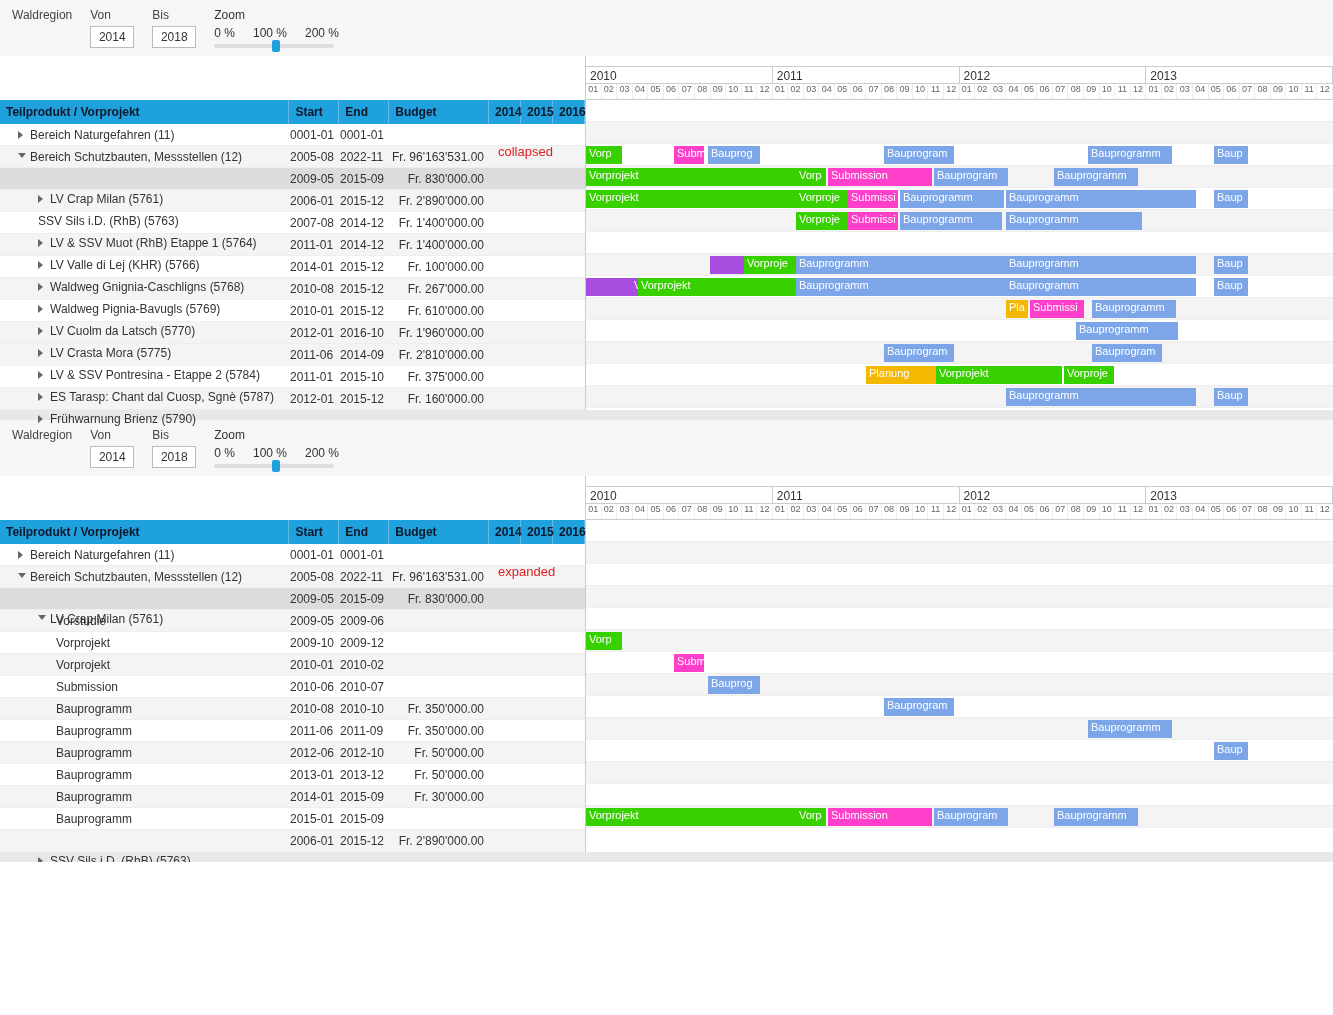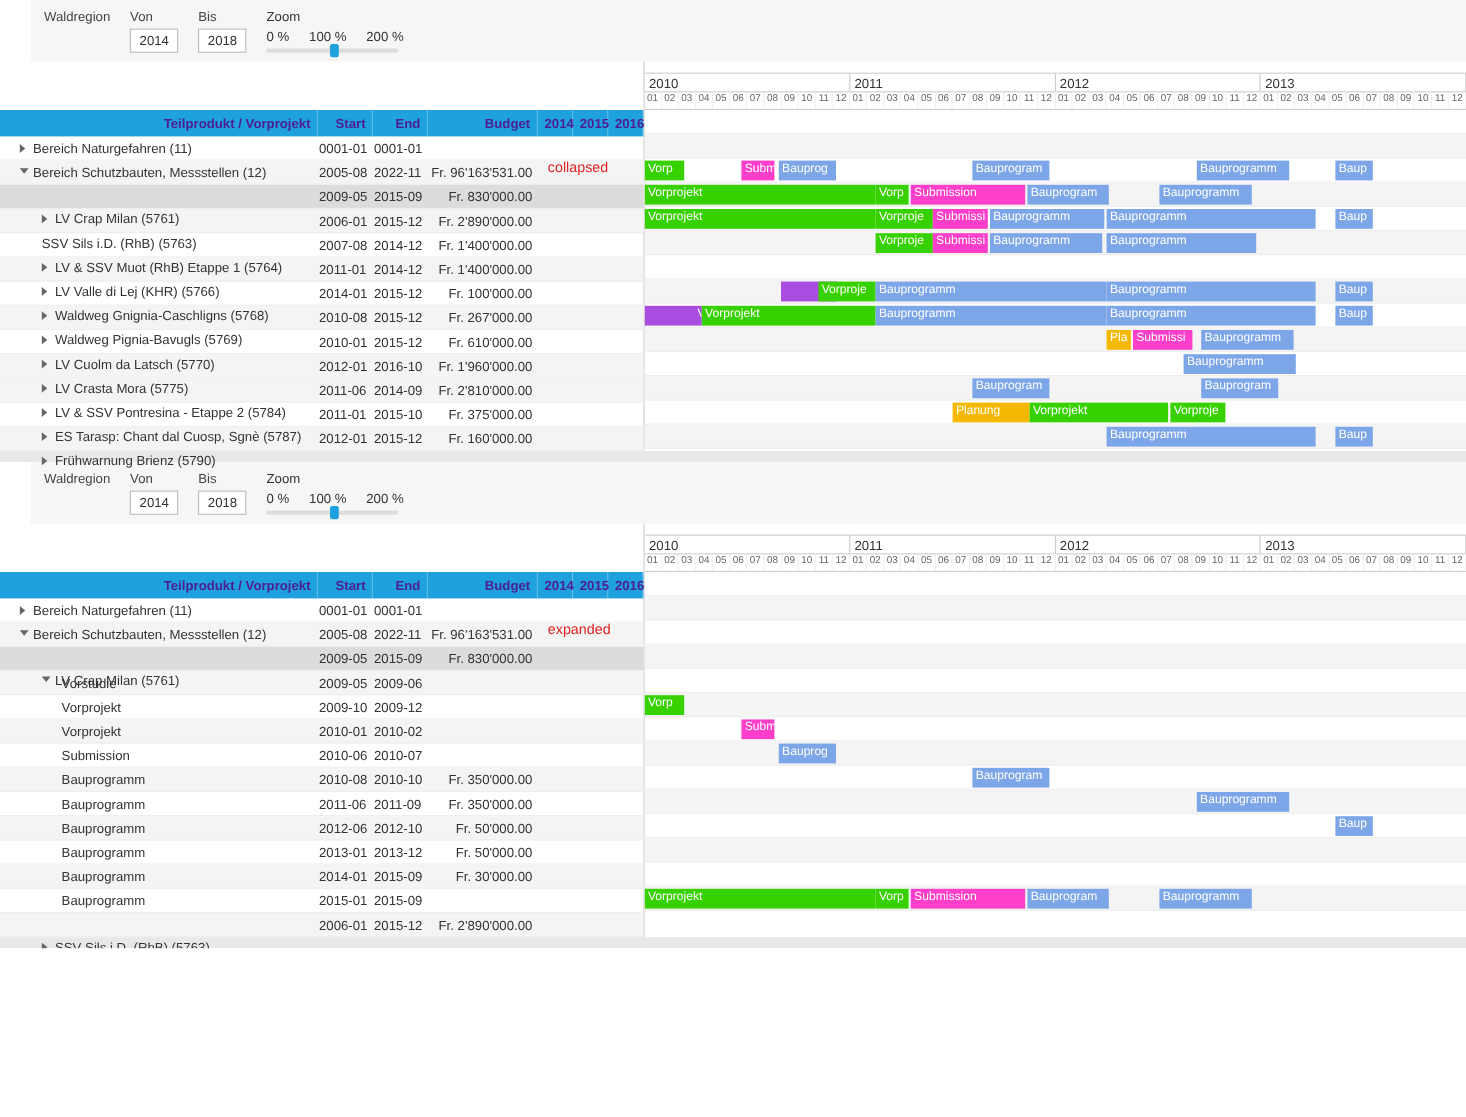--- a/index.html
+++ b/index.html
@@ -1,30 +1,30 @@
 <!DOCTYPE html>
 <html><head>
 <meta charset="utf-8">
 <style>
 * { box-sizing: border-box; margin: 0; padding: 0; font-family: "Segoe UI", Arial, sans-serif; font-size: 12px; color: #333; }
 body { background: #fff; width: 1333px; }
 .panel { border-bottom: 10px solid #e8e8e8; }
-.filter-bar { padding: 8px 12px; display: flex; align-items: flex-start; gap: 18px; background: #f6f6f6; margin-left: 28px; }
+.filter-bar { padding: 8px 12px; display: flex; align-items: flex-start; gap: 18px; background: #f6f6f6; }
 .filter-group { display: flex; flex-direction: column; align-items: flex-start; gap: 4px; }
 .filter-group label { color: #444; }
 .filter-group input { width: 44px; padding: 3px 4px; border: 1px solid #bbb; text-align: center; }
 .zoom-wrap { display: flex; flex-direction: column; gap: 4px; }
 .zoom-row { display: flex; align-items: center; gap: 18px; font-size: 11px; color: #555; }
 .slider { width: 120px; height: 4px; background: #ddd; position: relative; border-radius: 2px; }
 .slider-thumb { position: absolute; top: -4px; left: 58px; width: 8px; height: 12px; background: #1ea1dc; border-radius: 2px; }
 .gantt-wrap { display: flex; }
 .left-table { width: 586px; flex: 0 0 586px; border-right: 1px solid #ccc; }
 .right-gantt { flex: 1; overflow: hidden; position: relative; }
 .col-headers { display: flex; background: #1ea1dc; color: #fff; font-weight: 600; }
-.col-headers > div { padding: 5px 6px; color: #4c1d95; border-right: 1px solid rgba(255,255,255,0.3); text-align: right; }
+.col-headers > div { padding: 5px 6px; color: #0f172a; border-right: 1px solid rgba(255,255,255,0.3); }
 .col-name { width: 290px; }
 .col-start { width: 50px; }
 .col-end { width: 50px; }
 .col-budget { width: 100px; text-align: left; }
 .col-year { width: 32px; }
 .row { display: flex; align-items: center; height: 22px; border-bottom: 1px solid #eee; }
 .row.alt { background: #f4f4f4; }
 .row.sel { background: #dcdcdc; }
 .row .cell-name { width: 290px; padding-left: 8px; display: flex; align-items: center; gap: 4px; }
 .row .cell-start { width: 50px; text-align: left; }

